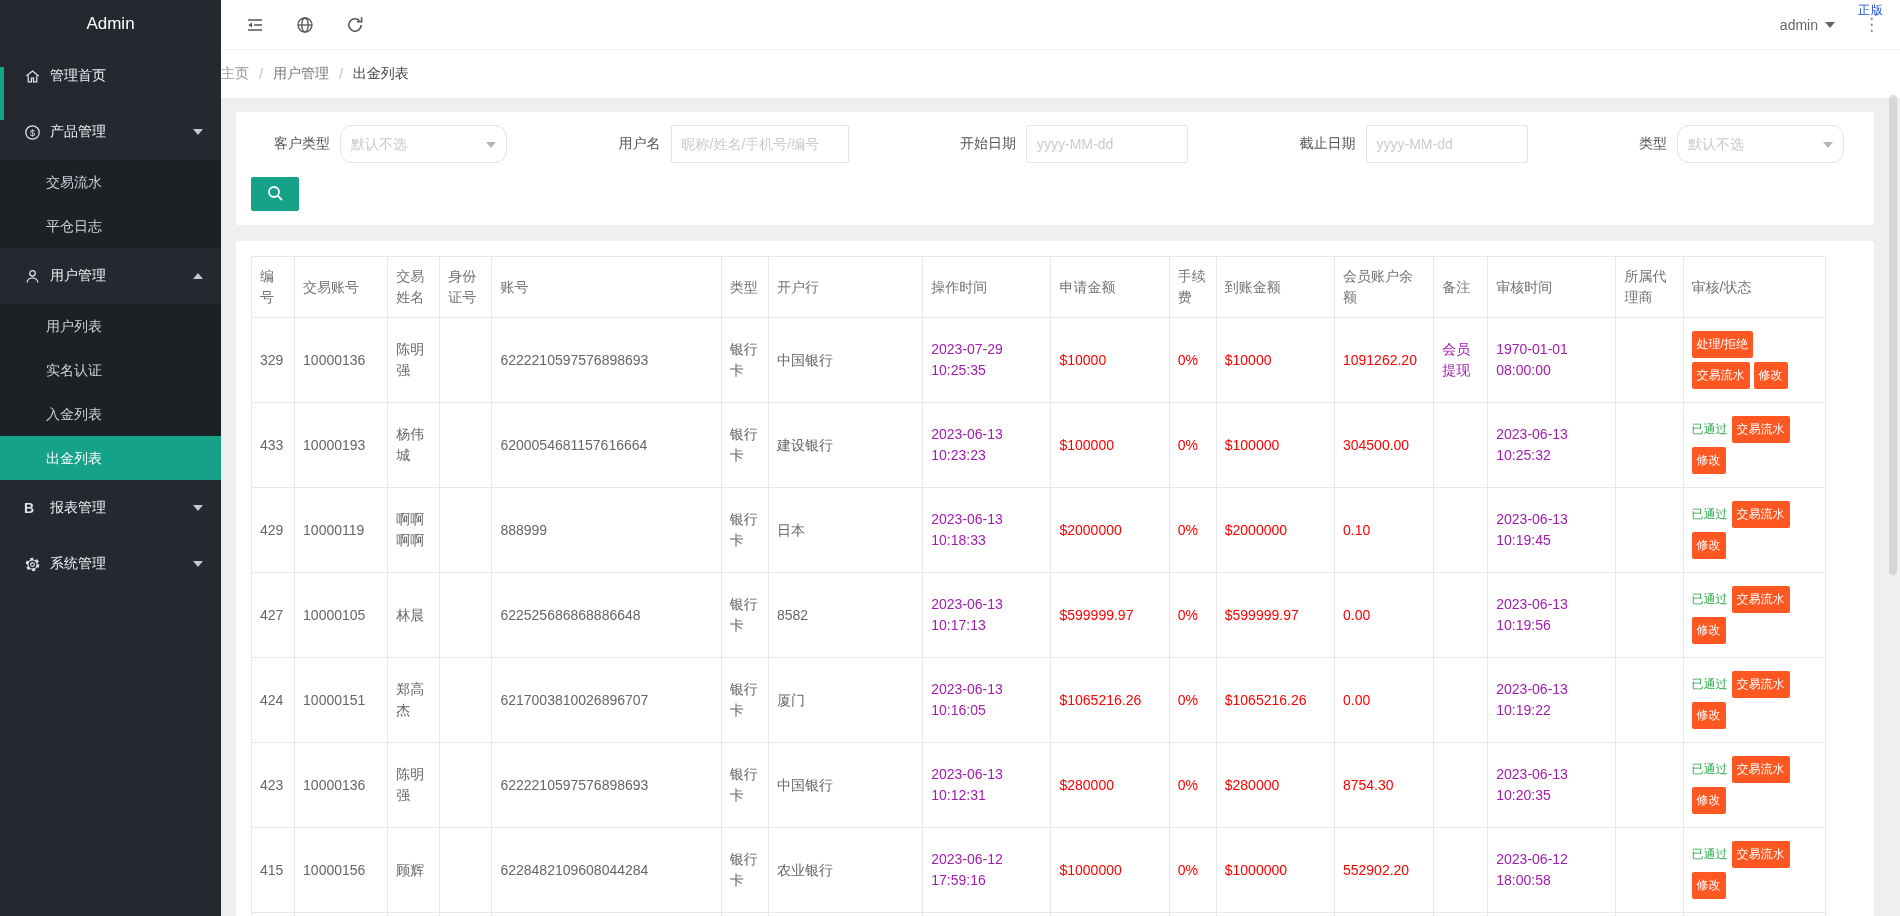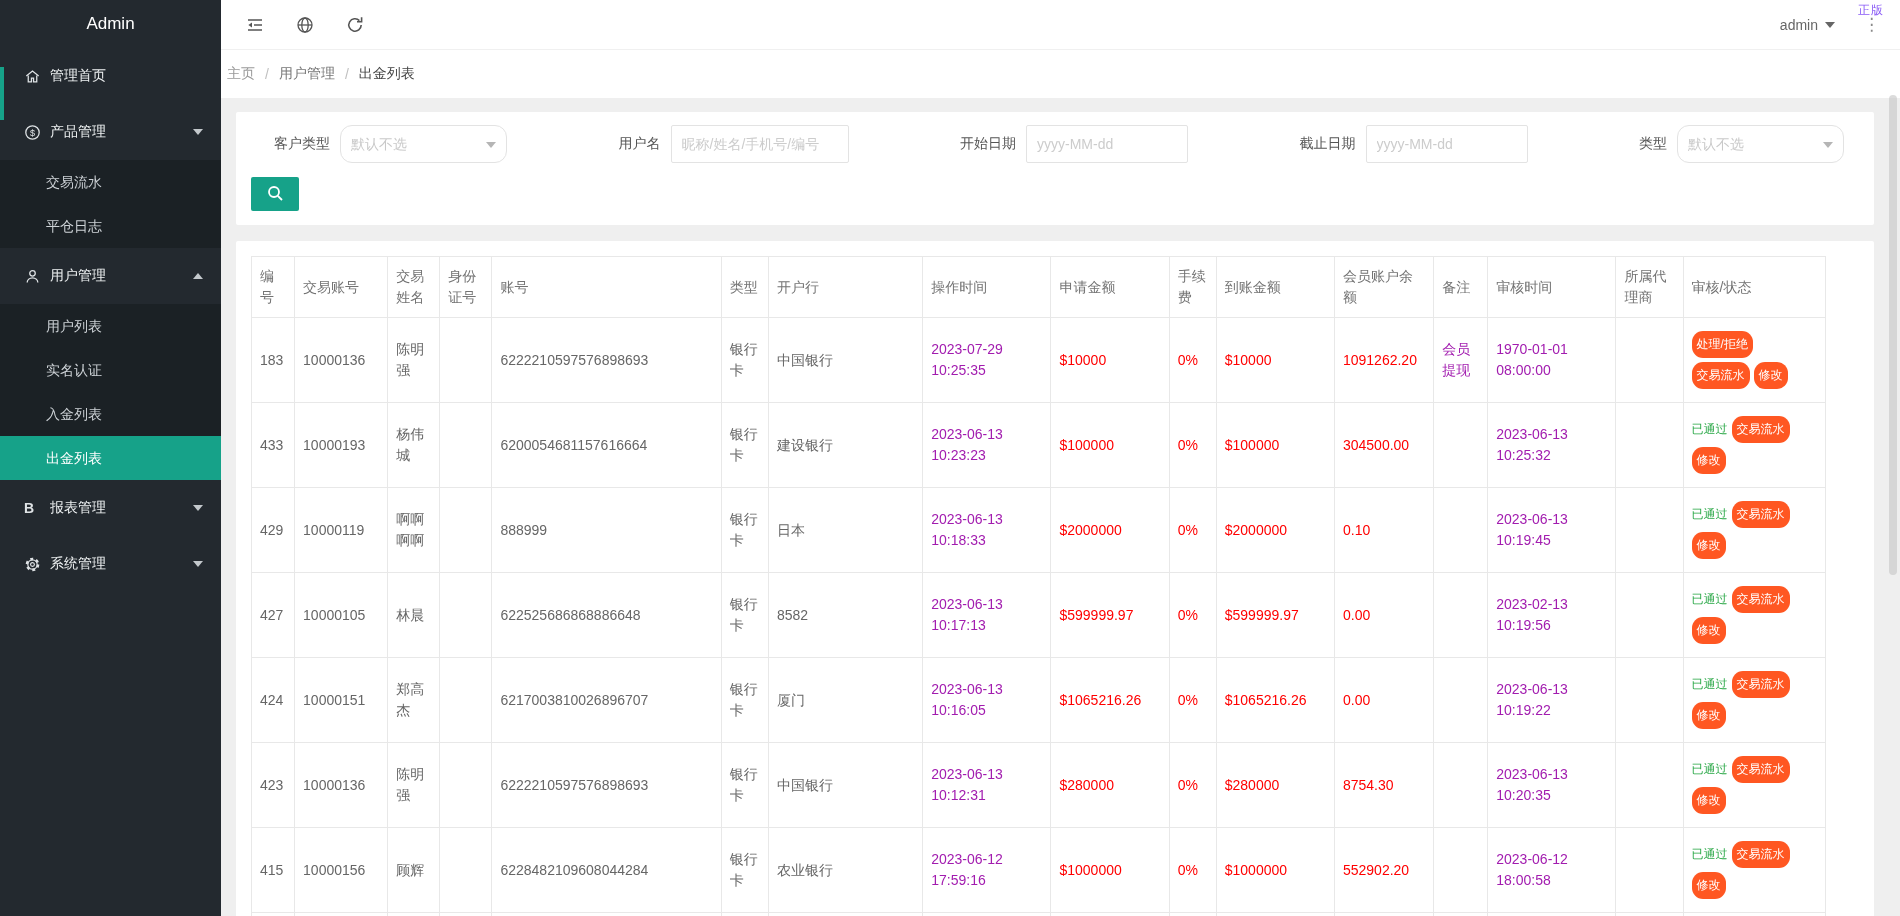--- a/index.html
+++ b/index.html
@@ -25,21 +25,21 @@
   .main{margin-left:221px;}
   .topbar{height:50px;background:#fff;display:flex;align-items:center;
     padding:0 20px 0 24px;border-bottom:1px solid #f0f0f0;}
   .tool{margin-right:30px;display:inline-flex;align-items:center;cursor:pointer;}
   .top-right{margin-left:auto;display:flex;align-items:center;}
   .admin-dd{display:flex;align-items:center;color:#666;font-size:14px;cursor:pointer;}
   .admin-dd .caret{margin-left:7px;width:0;height:0;border-left:5px solid transparent;
     border-right:5px solid transparent;border-top:6px solid #666;}
   .kebab{margin-left:28px;color:#8a8a8a;font-size:17px;cursor:pointer;line-height:1;}
 
-  .crumbs{height:48px;background:#fff;display:flex;align-items:center;padding-left:6px;font-size:14px;}
+  .crumbs{height:48px;background:#fff;display:flex;align-items:center;padding-left:0;font-size:14px;}
   .crumb{color:#999;}
   .crumb.mid{color:#777;}
   .crumb.cur{color:#444;}
   .crumb-sep{color:#c0c0c0;margin:0 10px;}
 
   .content{padding:14px 26px 0 15px;}
   .card{background:#fff;border-radius:2px;}
   .filter-card{padding:13px 30px 14px 15px;margin-bottom:16px;}
   .filter-row{display:flex;align-items:flex-end;justify-content:space-between;padding-left:23px;}
   .fgroup{display:flex;align-items:center;}
@@ -59,26 +59,26 @@
   .table-card{padding:15px 15px 30px 15px;}
   table{border-collapse:collapse;table-layout:fixed;width:1575px;}
   th,td{border:1px solid #e8e8e8;font-size:14px;line-height:21px;vertical-align:middle;
     text-align:left;word-wrap:break-word;}
   th{font-weight:normal;color:#737373;padding:9px 8px;}
   td{color:#666;padding:11px 8px;}
   td.red{color:var(--amount-red,#ff0000);}
   td.dim{color:#a21caf;}
   .ok{color:var(--approved-green,#28a745);font-size:12px;margin-right:4px;}
   .abtn{display:inline-block;background:var(--button-orange,#ff5722);color:#fff;font-size:12px;
-    padding:3px 5px;border-radius:11px;margin:2px 4px 2px 0;cursor:pointer;white-space:nowrap;}
+    padding:3px 5px;border-radius:2px;margin:2px 4px 2px 0;cursor:pointer;white-space:nowrap;}
 
   
   .vscroll-thumb{position:fixed;right:3px;top:95px;width:8px;height:480px;border-radius:4px;
     background:#c4c4c4;opacity:.6;z-index:9;cursor:pointer;}
-  .license{position:fixed;top:2px;right:16px;color:#8b5cf6;font-size:12px;letter-spacing:1px;z-index:9;}
+  .license{position:fixed;top:2px;right:16px;color:#1d4ed8;font-size:12px;letter-spacing:1px;z-index:9;}
 </style>
 </head>
 <body>
 
 <aside class="sidebar">
   <div class="app-title">Admin</div>
   <nav id="nav">
       <div class="nav-main">
         <span class="nicon">
           <svg width="17" height="17" viewBox="0 0 16 16" fill="none" stroke="#dfe3e6" stroke-width="1.2">
@@ -247,21 +247,21 @@
               <th>到账金额</th>
               <th>会员账户余额</th>
               <th>备注</th>
               <th>审核时间</th>
               <th>所属代理商</th>
               <th>审核/状态</th>
             </tr>
           </thead>
         <tbody id="tbody">
             <tr>
-              <td>183</td>
+              <td>329</td>
               <td>10000136</td>
               <td>陈明强</td>
               <td></td>
               <td>6222210597576898693</td>
               <td>银行卡</td>
               <td>中国银行</td>
               <td class="dim">2023-07-29 10:25:35</td>
               <td class="red">$10000</td>
               <td class="red">0%</td>
               <td class="red">$10000</td>
@@ -314,21 +314,21 @@
               <td></td>
               <td>622525686868886648</td>
               <td>银行卡</td>
               <td>8582</td>
               <td class="dim">2023-06-13 10:17:13</td>
               <td class="red">$599999.97</td>
               <td class="red">0%</td>
               <td class="red">$599999.97</td>
               <td class="red">0.00</td>
               <td class="dim"></td>
-              <td class="dim">2023-02-13 10:19:56</td>
+              <td class="dim">2023-06-13 10:19:56</td>
               <td></td>
               <td><span class="ok">已通过</span><span class="abtn">交易流水</span><span class="abtn">修改</span></td>
             </tr>
             <tr>
               <td>424</td>
               <td>10000151</td>
               <td>郑高杰</td>
               <td></td>
               <td>6217003810026896707</td>
               <td>银行卡</td>

